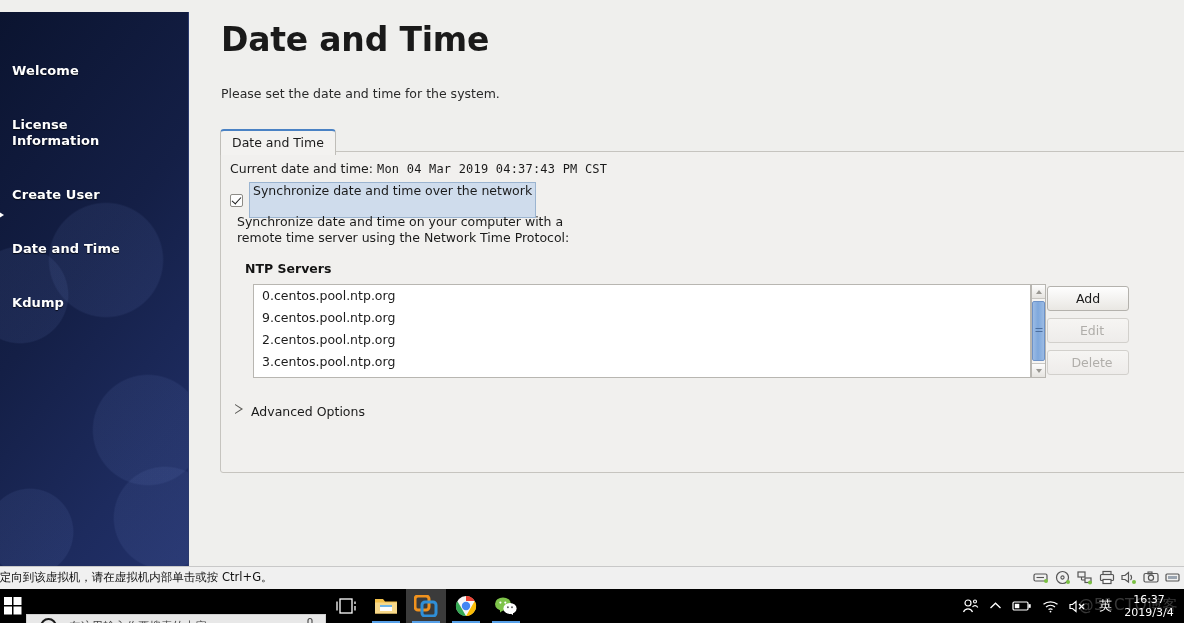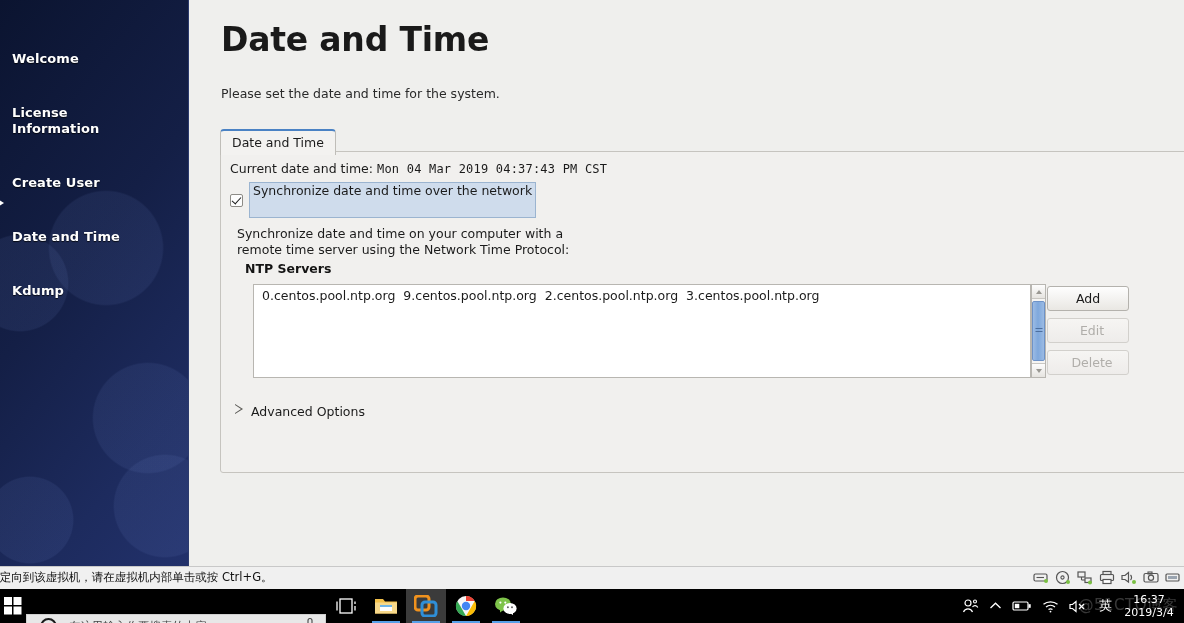--- a/index.html
+++ b/index.html
@@ -10,21 +10,21 @@
   }
 
   
   #vm-screen {
     position: absolute; left: 0; top: 0; width: 1184px; height: 566px;
     background: #efefed; overflow: hidden;
   }
 
   
   #sidebar {
-    position: absolute; left: 0; top: 0; width: 189px; height: 566px;
+    position: absolute; left: 0; top: 12px; width: 189px; height: 566px;
     background:
       radial-gradient(circle 58px at 106px 248px, rgba(120,145,215,0.10) 0 97%, rgba(120,145,215,0) 100%),
       radial-gradient(circle 49px at 20px 283px, rgba(120,145,215,0.10) 0 97%, rgba(120,145,215,0) 100%),
       radial-gradient(circle 56px at 148px 418px, rgba(120,145,215,0.10) 0 97%, rgba(120,145,215,0) 100%),
       radial-gradient(circle 52px at 165px 506px, rgba(120,145,215,0.10) 0 97%, rgba(120,145,215,0) 100%),
       radial-gradient(circle 44px at 30px 520px, rgba(120,145,215,0.10) 0 97%, rgba(120,145,215,0) 100%),
       linear-gradient(128deg, #0b1430 0%, #141f46 45%, #1d2b5e 78%, #22316b 100%);
     border-right: 1px solid #2b3a6d;
   }
   #nav { position: absolute; right: 26px; top: 16px; width: 150px; text-align: left; }
@@ -97,33 +97,33 @@
     transform: rotate(42deg);
   }
   #sync-label {
     font-size: 12.5px; color: #1b1b1b;
     background: #cfdcec; border: 1px solid #9bb4d0;
     padding: 0px 3px 18px 3px; line-height: 16px;
   }
 
   #sync-desc {
     position: absolute; left: 16px; top: 62px;
-    font-size: 12.5px; color: #1b1b1b; line-height: 16px; margin-top: 12px;
+    font-size: 12.5px; color: #1b1b1b; line-height: 16px;
   }
 
   #ntp-heading {
     position: absolute; left: 24px; top: 109px;
     font-size: 12.5px; font-weight: bold; color: #141414;
   }
 
   
   #ntp-listbox {
     position: absolute; left: 32px; top: 132px; width: 778px; height: 94px;
     background: #ffffff; border: 1px solid #b8b6b1;
-    display: flex; flex-direction: row; overflow: hidden;
+    display: flex; flex-direction: column; overflow: hidden;
   }
   .ntp-row {
     height: 22px; line-height: 22px; padding-left: 8px;
     font-size: 12.5px; color: #1b1b1b; background: #ffffff;
   }
 
   
   #ntp-scroll {
     position: absolute; left: 810px; top: 132px; width: 15px; height: 94px;
     background: #f0efed; border: 1px solid #b8b6b1;

